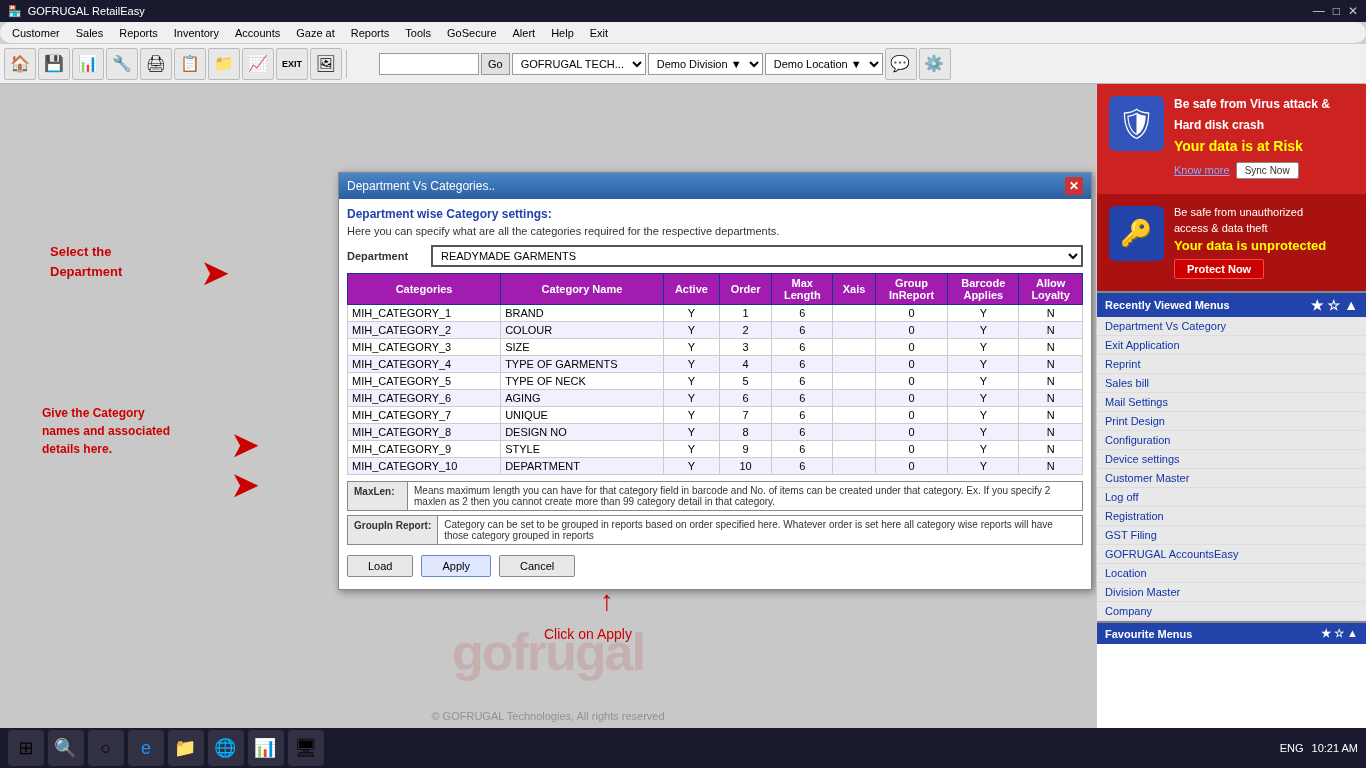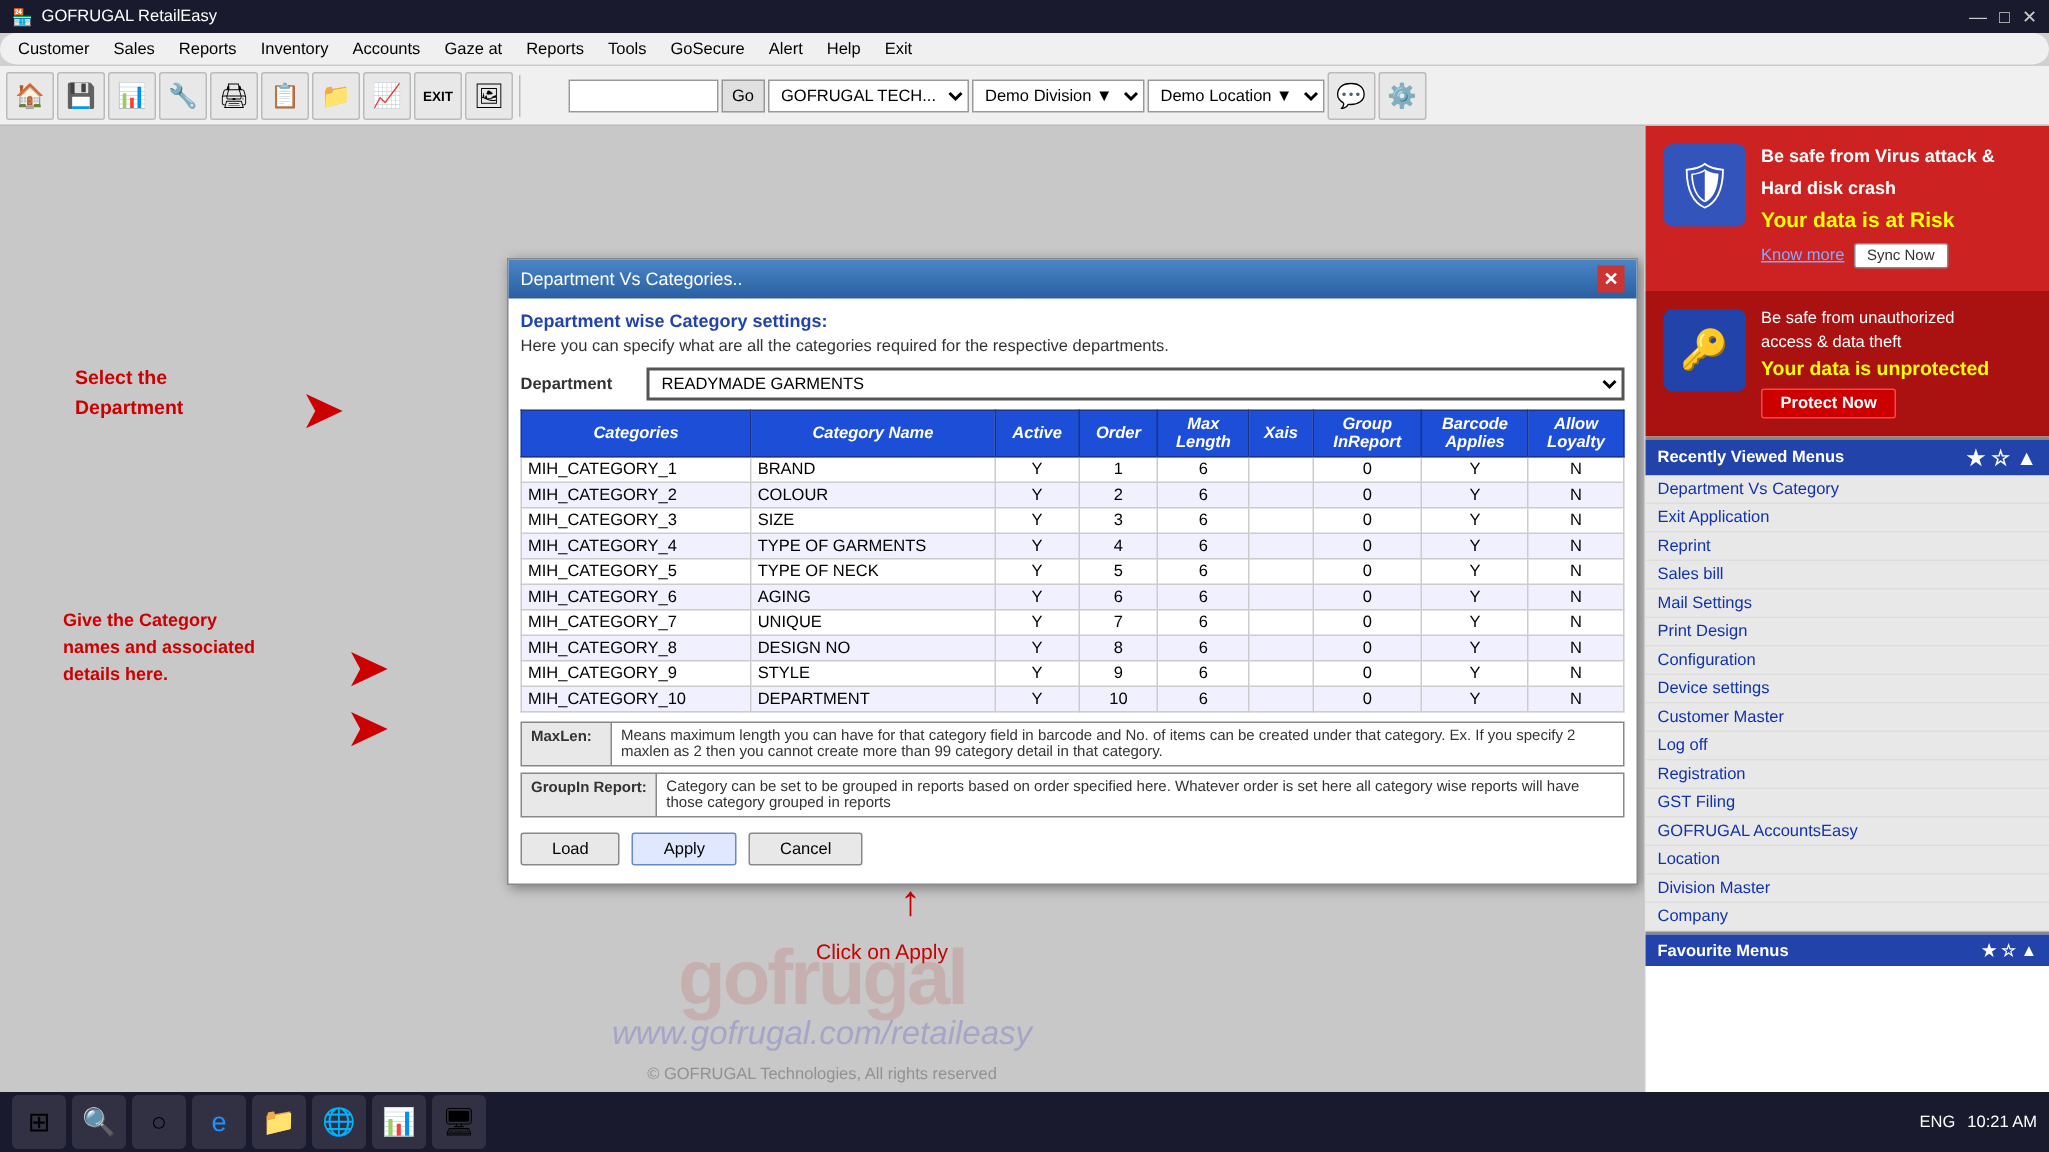--- a/index.html
+++ b/index.html
@@ -45,21 +45,21 @@
     #dialog-title .close-btn { background: #cc3333; color: white; border: none; width: 18px; height: 18px; font-size: 12px; cursor: pointer; display: flex; align-items: center; justify-content: center; font-weight: bold; }
     #dialog-body { padding: 8px; }
     #dialog-header { color: #2244aa; font-weight: bold; font-size: 12px; margin-bottom: 4px; }
     #dialog-desc { font-size: 11px; color: #333; margin-bottom: 8px; }
     .dept-row { display: flex; align-items: center; gap: 4px; margin-bottom: 6px; }
     .dept-label { font-size: 11px; font-weight: bold; color: #333; width: 80px; }
     .dept-select { flex: 1; height: 22px; border: 2px solid #555; padding: 0 4px; font-size: 11px; background: white; }
 
     
     .cat-table { width: 100%; border-collapse: collapse; font-size: 11px; margin-bottom: 6px; }
-    .cat-table th { background: #1d4ed8; color: white; border: 1px solid #1a3388; padding: 3px 4px; text-align: center; font-size: 11px; font-style: italic; }
+    .cat-table th { background: #a21caf; color: white; border: 1px solid #1a3388; padding: 3px 4px; text-align: center; font-size: 11px; }
     .cat-table td { border: 1px solid #ccc; padding: 2px 4px; text-align: center; }
     .cat-table tr:nth-child(even) td { background: #f0f0ff; }
     .cat-table tr:nth-child(odd) td { background: #ffffff; }
     .cat-table td.left { text-align: left; }
 
     
     .info-box { border: 1px solid #888; margin-bottom: 4px; font-size: 10px; display: flex; }
     .info-label { background: #e8e8e8; padding: 3px 6px; font-weight: bold; color: #333; border-right: 1px solid #888; min-width: 60px; display: flex; align-items: flex-start; padding-top: 4px; }
     .info-content { padding: 3px 6px; color: #333; flex: 1; }
 
@@ -163,23 +163,20 @@
   <div class="toolbar-btn">💬</div>
   <div class="toolbar-btn">⚙️</div>
 </div>
 
 <div id="main">
 
   <div id="left-content">
 
     <div class="bg-logo">
       <div class="logo-text" style="font-size:52px;color:rgba(180,0,0,0.12);">gofrugal</div>
-    </div>
-    <div class="bg-url">
-      <span style="font-size:22px;color:rgba(100,100,200,0.35);font-style:italic;">www.gofrugal.com/retaileasy</span>
     </div>
     <div class="bg-copy">
       <span style="font-size:11px;color:rgba(100,100,100,0.55);">© GOFRUGAL Technologies, All rights reserved</span>
     </div>
 
     <div class="annotation" style="top: 158px; left: 50px; color:#cc0000; font-weight:bold; font-size:13px; line-height:1.5;">
       <span>Select the<br>Department</span>
     </div>
 
     <div style="position:absolute; top:168px; left:200px; color:#cc0000; font-size:36px;">➤</div>

